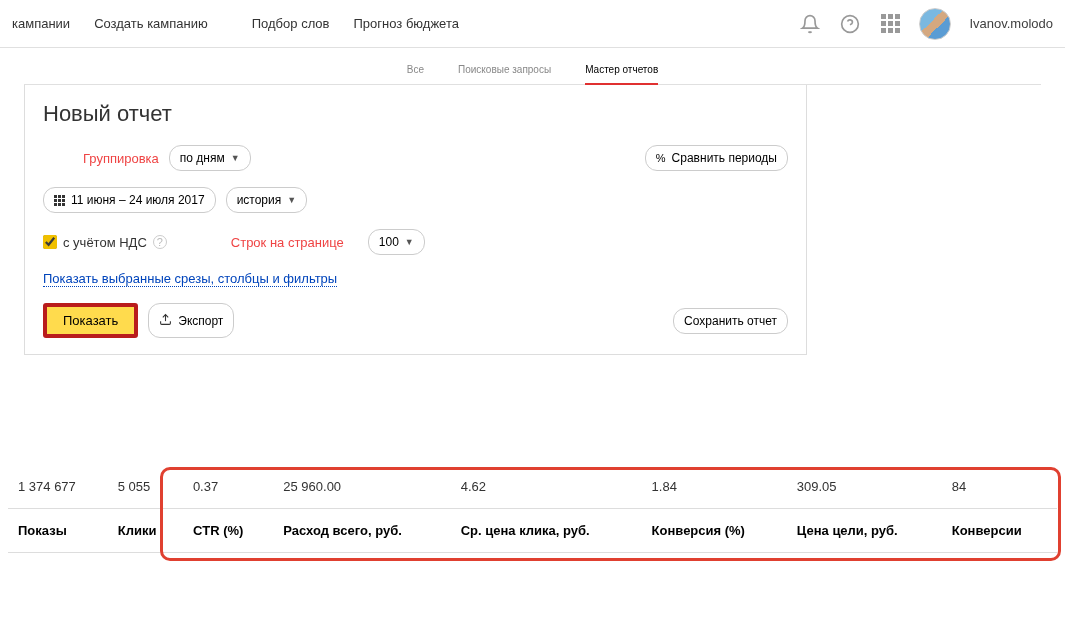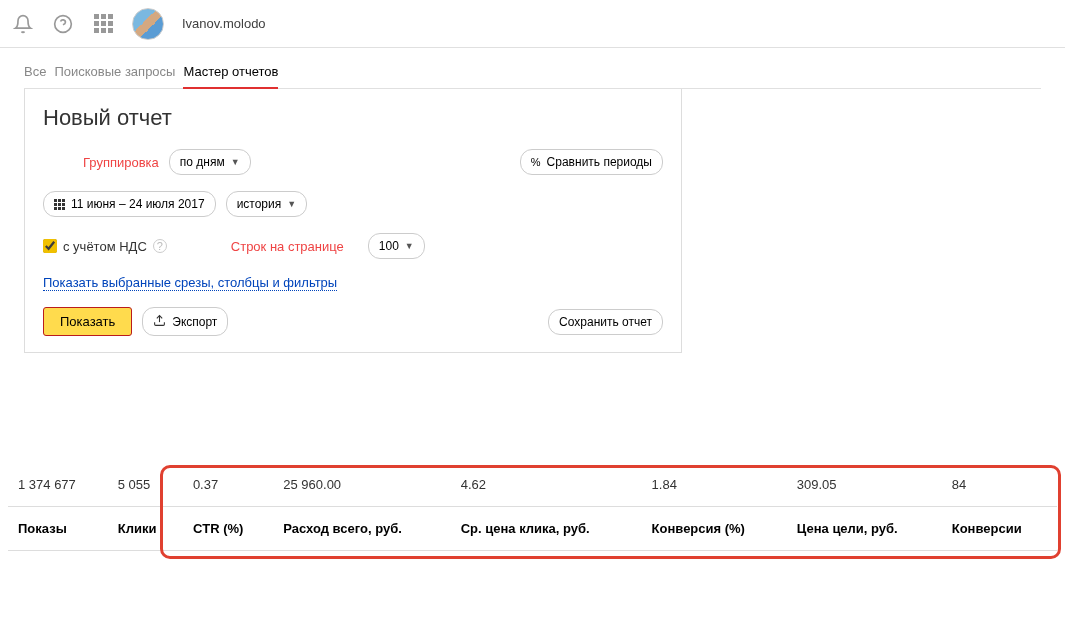--- a/index.html
+++ b/index.html
@@ -14,25 +14,25 @@
     .top-right { display: flex; align-items: center; gap: 18px; }
     .icon-wrap { color: #888; display: flex; align-items: center; justify-content: center; width: 22px; height: 22px; cursor: pointer; }
     .apps-icon { display: grid; grid-template-columns: repeat(3, 5px); grid-template-rows: repeat(3, 5px); gap: 2px; }
     .apps-icon span { background: #999; width: 5px; height: 5px; }
     .avatar { width: 32px; height: 32px; border-radius: 50%; background: linear-gradient(135deg, #7ab8e0 40%, #d4a880 40%, #d4a880 60%, #5a9cd4 60%); border: 1px solid #ccc; }
     .username { font-size: 13px; color: #404040; }
     
     .main { padding: 16px 24px 0 24px; }
     .page-title { font-size: 24px; font-weight: normal; margin-bottom: 14px; }
     
-    .tabs { display: flex; gap: 8px; border-bottom: 1px solid #e0e0e0; font-size: 13px; }
+    .tabs { display: flex; gap: 34px; border-bottom: 1px solid #e0e0e0; font-size: 10px; justify-content: center; }
     .tab { padding-bottom: 8px; color: #888; cursor: pointer; }
     .tab.active { color: #000; border-bottom: 2px solid #e03030; margin-bottom: -1px; }
     
-    .panel { border: 1px solid #ddd; border-top: none; padding: 16px 18px; width: 658px; }
+    .panel { border: 1px solid #ddd; border-top: none; padding: 16px 18px; width: 783px; }
     .panel-title { font-size: 22px; font-weight: normal; margin-bottom: 18px; }
     
     .row { display: flex; align-items: center; gap: 10px; margin-bottom: 16px; }
     .row-split { justify-content: space-between; }
     .lbl { font-size: 13px; color: #ef4444; margin-left: 40px; }
     
     .btn-outline {
       display: inline-flex; align-items: center; gap: 6px;
       border: 1px solid #ccc; background: #fff; padding: 5px 10px;
       font-size: 12px; cursor: pointer; border-radius: 12px;
@@ -40,41 +40,47 @@
     .chev { font-size: 9px; color: #555; }
     
     .checkbox-wrap { display: inline-flex; align-items: center; gap: 6px; }
     .checkbox-wrap input { accent-color: #f0c000; width: 14px; height: 14px; }
     .help { color: #bbb; font-size: 11px; border: 1px solid #ccc; border-radius: 50%; width: 14px; height: 14px; display: inline-flex; align-items: center; justify-content: center; }
     
     .link { color: #0044bb; text-decoration: none; border-bottom: 1px dotted #0044bb; cursor: pointer; font-size: 13px; }
     
     .action-row { display: flex; justify-content: space-between; align-items: center; margin-top: 16px; }
     .action-left { display: flex; gap: 10px; }
-    .btn-primary { background: #ffdb4d; border: 1px solid #b91c1c; padding: 6px 16px; font-size: 13px; cursor: pointer; border-radius: 3px; }
+    .btn-primary { background: #ffdb4d; border: 4px solid #b91c1c; padding: 6px 16px; font-size: 13px; cursor: pointer; border-radius: 3px; }
     
     .cal-icon { display: grid; grid-template-columns: repeat(3, 3px); grid-template-rows: repeat(3, 3px); gap: 1px; }
     .cal-icon span { background: #333; width: 3px; height: 3px; }
     
     .export-icon svg { width: 13px; height: 13px; }
     
     .table-wrap { margin-top: 110px; padding: 0 8px 12px 8px; }
     .stats-table { width: 100%; border-collapse: collapse; }
     .stats-table td, .stats-table th { padding: 14px 10px; text-align: left; font-size: 13px; border-bottom: 1px solid #ddd; font-weight: normal; }
     .stats-table th { font-weight: bold; color: #000; }
     .highlight-box { position: relative; }
     .highlight-overlay {
       position: absolute; border: 3px solid #e04030; border-radius: 10px;
       top: 2px; bottom: 4px; left: 160px; right: 4px; pointer-events: none;
     }
   </style>
 </head>
 <body>
 
 <div class="top-bar">
+  <div class="top-nav">
+    <a>кампании</a>
+    <a>Создать кампанию</a>
+    <a style="margin-left:20px">Подбор слов</a>
+    <a>Прогноз бюджета</a>
+  </div>
   <div class="top-right">
     <span class="icon-wrap">
       <svg viewBox="0 0 24 24" width="20" height="20" fill="none" stroke="#999" stroke-width="2">
           <path d="M18 8A6 6 0 0 0 6 8c0 7-3 9-3 9h18s-3-2-3-9"></path>
           <path d="M13.73 21a2 2 0 0 1-3.46 0"></path>
         </svg>
     </span>
     <span class="icon-wrap">
       <svg viewBox="0 0 24 24" width="20" height="20" fill="none" stroke="#999" stroke-width="2">
           <circle cx="12" cy="12" r="10"></circle>

